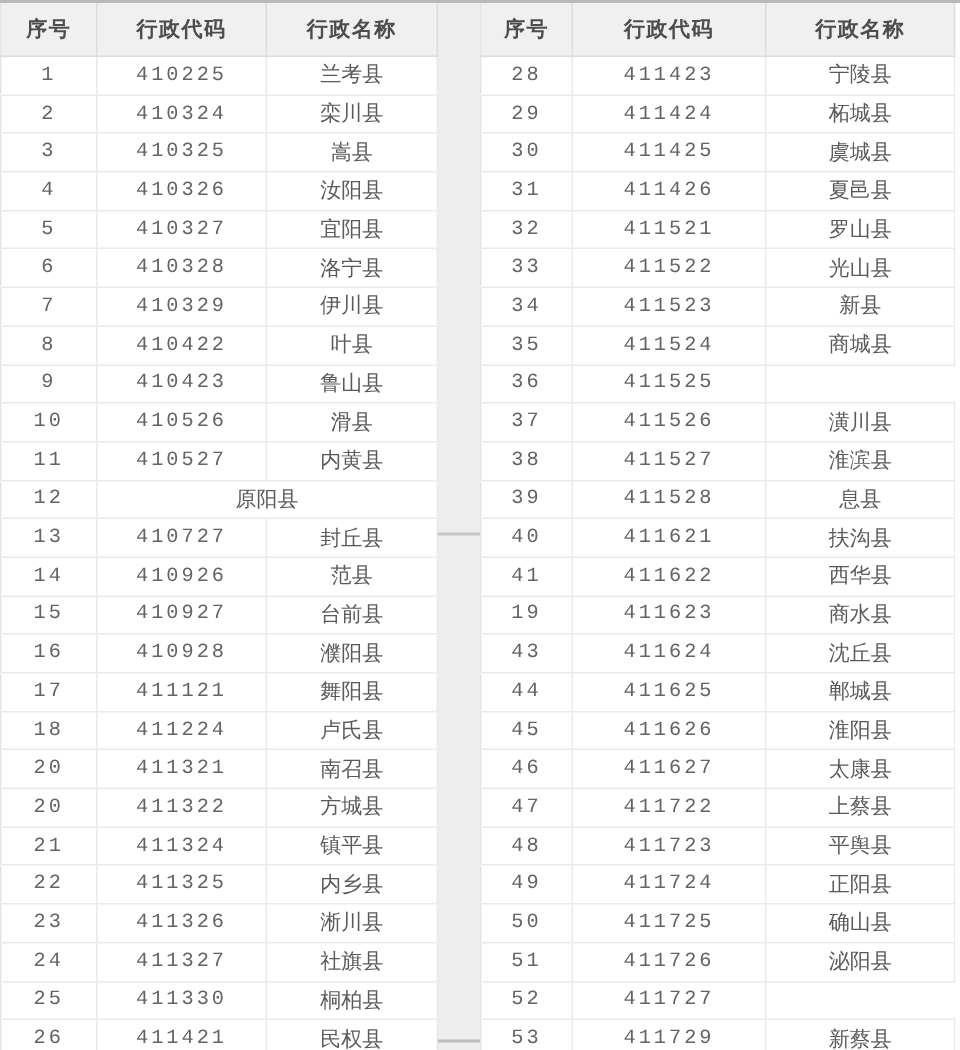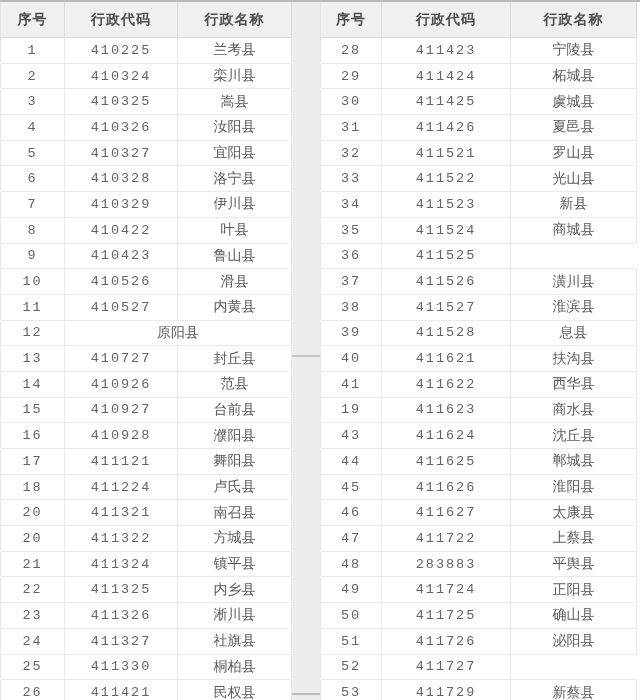--- a/index.html
+++ b/index.html
@@ -315,21 +315,21 @@
         <div class="cell c1">411627</div>
         <div class="cell c2">太康县</div>
       </div>
       <div class="row body-row">
         <div class="cell c0">47</div>
         <div class="cell c1">411722</div>
         <div class="cell c2">上蔡县</div>
       </div>
       <div class="row body-row">
         <div class="cell c0">48</div>
-        <div class="cell c1">283883</div>
+        <div class="cell c1">411723</div>
         <div class="cell c2">平舆县</div>
       </div>
       <div class="row body-row">
         <div class="cell c0">49</div>
         <div class="cell c1">411724</div>
         <div class="cell c2">正阳县</div>
       </div>
       <div class="row body-row">
         <div class="cell c0">50</div>
         <div class="cell c1">411725</div>

